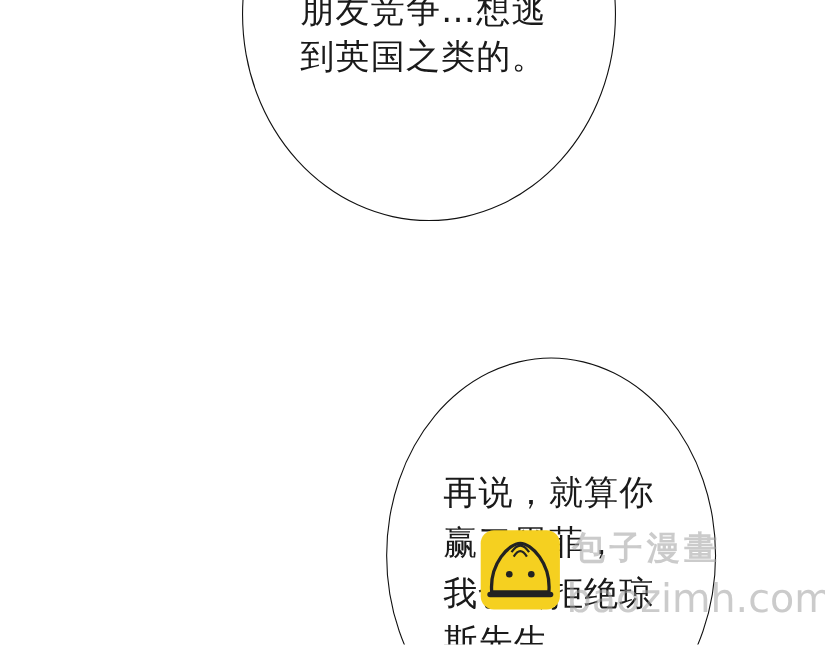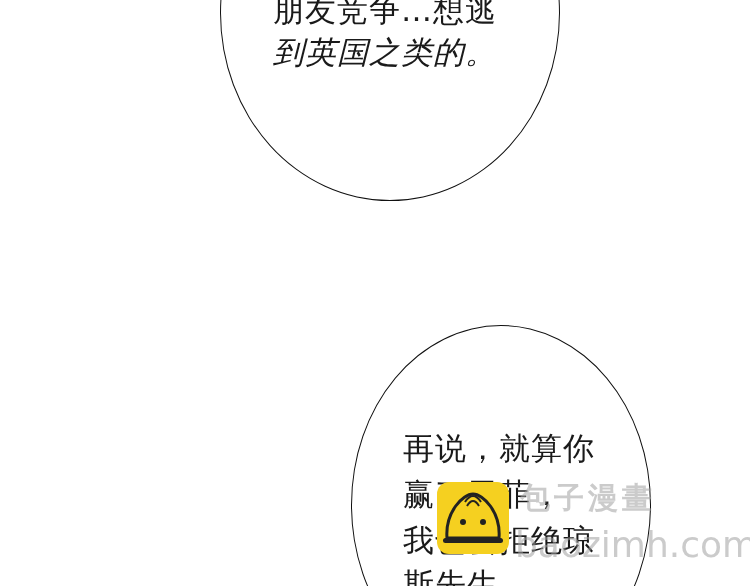--- a/index.html
+++ b/index.html
@@ -27,21 +27,21 @@
       font-family: "DejaVu Sans", sans-serif;
     }
     #wm-cn { left: 520px; top: 478px; font-size: 30px; letter-spacing: 4px; font-weight: bold; }
     #wm-url { left: 515px; top: 524px; font-size: 36px; }
   </style>
 </head>
 <body>
 
 <div class="bubble" id="bubble-top"></div>
 <div class="line" style="left:273px; top:-8px;">朋友竞争…想逃</div>
-<div class="line" style="left:273px; top:34px;font-style:italic;">到英国之类的。</div>
+<div class="line" style="left:273px; top:34px;">到英国之类的。</div>
 
 <div class="bubble" id="bubble-bottom"></div>
 <div class="line" style="left:403px; top:430px;text-align:center;">再说，就算你</div>
 <div class="line" style="left:403px; top:476px;">赢了黑菲，</div>
 <div class="line" style="left:403px; top:522px;">我也会拒绝琼</div>
 <div class="line" style="left:403px; top:566px;">斯先生。</div>
 
 <div class="wm-logo">
   <svg width="72" height="72" viewBox="0 0 72 72">
     <path d="M10 56 C 8 30, 26 12, 36 12 C 46 12, 64 30, 62 56 Z" fill="none" stroke="#222" stroke-width="3"></path>

